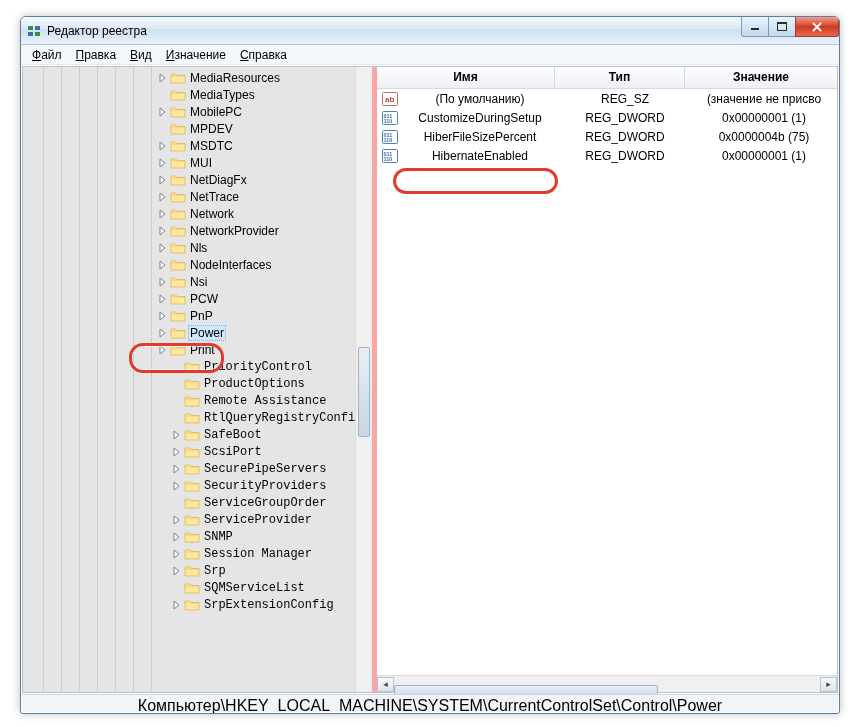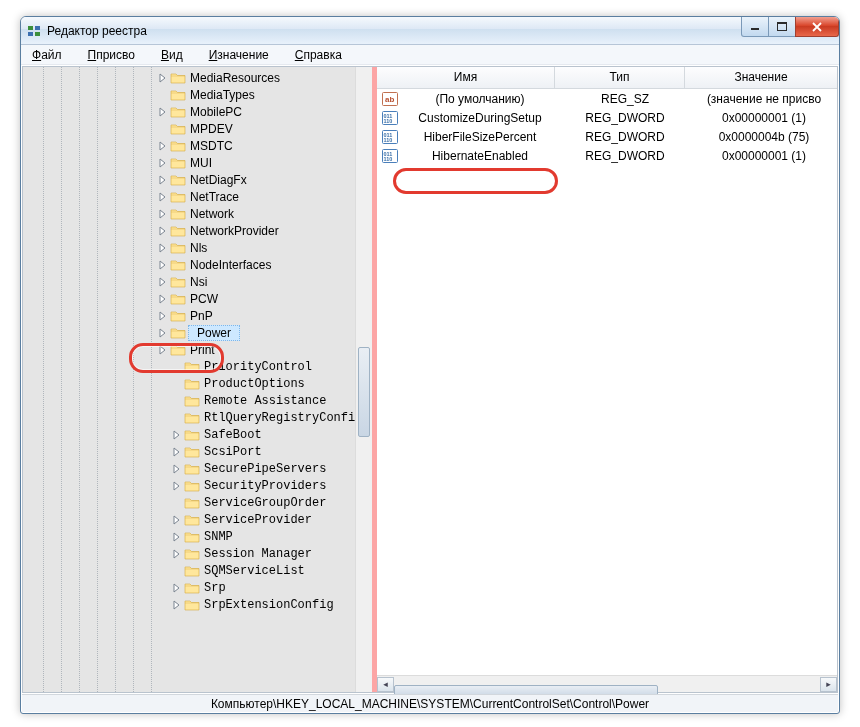--- a/index.html
+++ b/index.html
@@ -44,21 +44,21 @@
     margin-left:-1px;
   }
   .winbtn.min { background:linear-gradient(#eaf3fb,#c2d9ef); border-bottom-left-radius:3px; }
   .winbtn.max { background:linear-gradient(#eaf3fb,#c2d9ef); }
   .winbtn.close { background:linear-gradient(#f29f8f,#d9472c 45%,#c8381f 46%,#e8674a); border-bottom-right-radius:3px; width:44px; border-color:#a04030;}
   .winbtn svg { display:block; }
   
   .menubar {
     height:20px;
     padding:2px 4px 0 4px;
-    display:flex; gap:12px;
+    display:flex; gap:0;
     border-bottom:1px solid #e5e9ef;
     background:#f4f7fb;
   }
   .menuitem { padding:1px 7px; cursor:default; }
   .menuitem .ul { text-decoration:underline; }
   
   .client {
     position:absolute;
     left:1px; right:1px; top:49px; bottom:20px;
     display:flex;
@@ -87,21 +87,21 @@
     color:#6b7785;
   }
   .tree-row .folder {
     width:16px;height:14px;margin-right:2px;
     display:flex;align-items:center;justify-content:center;
   }
   .tree-row .lbl { padding:0 2px; }
   .tree-row.selected .lbl {
     background:#cde8ff;
     border:1px dotted #7fb6e8;
-    padding:0 8px;
+    padding:0 1px;
   }
   
   .vline { position:absolute; top:0; bottom:0; width:0; border-left:1px dotted #b0b6bc; }
   .v1{left:20px} .v2{left:38px} .v3{left:56px} .v4{left:74px}
   .v5{left:92px} .v6{left:110px} .v7{left:128px}
   .tree-scroll {
     position:absolute; right:0; top:0; bottom:0; width:17px;
     background:#f0f0f0;
     border-left:1px solid #dcdcdc;
   }
@@ -112,20 +112,21 @@
     border:1px solid #9fb2c4;
     border-radius:2px;
   }
   
   .valpane { flex:1; display:flex; flex-direction:column; position:relative; }
   .colhdr {
     height:22px;
     display:flex;
     background:linear-gradient(#fdfdfe,#eef1f5);
     border-bottom:1px solid #d4d9de;
+    font-weight:bold;
   }
   .colhdr .col {
     padding:3px 8px;
     border-right:1px solid #d4d9de;
     font-size:12px;
   }
   .col.name{width:178px}
   .col.type{width:130px}
   .col.val{flex:1;border-right:none}
   .valrow {
@@ -146,21 +147,21 @@
   }
   .hscroll .arrow{width:17px;height:15px;background:linear-gradient(#f7f9fb,#dbe4ec);border:1px solid #b7c2ce;display:flex;align-items:center;justify-content:center;font-size:9px;color:#445}
   .hscroll .track{flex:1;position:relative}
   .hscroll .thumb{position:absolute;left:0;top:1px;height:13px;width:62%;background:linear-gradient(#e9eef4,#c9d6e4);border:1px solid #9fb2c4;border-radius:2px}
   
   .statusbar {
     position:absolute;left:1px;right:1px;bottom:1px;height:18px;
     background:#f1f4f8;
     border-top:1px solid #d2d7dd;
     padding:2px 4px;
-    font-size:12px;
+    font-size:16px;
   }
   
   .ring {
     position:absolute;
     border:3px solid #e23a2f;
     border-radius:14px;
     box-shadow:0 0 0 1px rgba(255,255,255,.6) inset;
     pointer-events:none;
   }
   .ring1 { left:129px; top:343px; width:95px; height:30px; }
@@ -198,21 +199,21 @@
       <div class="winbtn close">
         <svg width="12" height="10">
             <path d="M2 1 L10 9 M10 1 L2 9" stroke="#fff" stroke-width="1.8"></path>
           </svg>
       </div>
     </div>
   </div>
 
   <div class="menubar">
     <div class="menuitem"><span></span><span class="ul">Ф</span><span>айл</span></div>
-    <div class="menuitem"><span></span><span class="ul">П</span><span>присво</span></div>
+    <div class="menuitem"><span></span><span class="ul">П</span><span>равка</span></div>
     <div class="menuitem"><span></span><span class="ul">В</span><span>ид</span></div>
     <div class="menuitem"><span></span><span class="ul">И</span><span>значение</span></div>
     <div class="menuitem"><span></span><span class="ul">С</span><span>правка</span></div>
   </div>
 
   <div class="client">
 
     <div class="tree">
       <div class="vline v1"></div>
         <div class="vline v2"></div>
@@ -565,40 +566,40 @@
               </svg>
             </span>
             <span class="folder">
               <svg width="16" height="14" viewBox="0 0 16 14">
                 <use href="#folder-icon"></use>
               </svg>
             </span>
             <span class="lbl">Session Manager</span>
           </div>
           <div class="tree-row depth2">
+            <span class="expander">
+              <svg width="12" height="12" viewBox="0 0 12 12">
+                <use href="#expander-tri"></use>
+              </svg>
+            </span>
+            <span class="folder">
+              <svg width="16" height="14" viewBox="0 0 16 14">
+                <use href="#folder-icon"></use>
+              </svg>
+            </span>
+            <span class="lbl">Srp</span>
+          </div>
+          <div class="tree-row depth2">
             <span class="expander"></span>
             <span class="folder">
               <svg width="16" height="14" viewBox="0 0 16 14">
                 <use href="#folder-icon"></use>
               </svg>
             </span>
             <span class="lbl">SQMServiceList</span>
-          </div>
-          <div class="tree-row depth2">
-            <span class="expander">
-              <svg width="12" height="12" viewBox="0 0 12 12">
-                <use href="#expander-tri"></use>
-              </svg>
-            </span>
-            <span class="folder">
-              <svg width="16" height="14" viewBox="0 0 16 14">
-                <use href="#folder-icon"></use>
-              </svg>
-            </span>
-            <span class="lbl">Srp</span>
           </div>
           <div class="tree-row depth2">
             <span class="expander">
               <svg width="12" height="12" viewBox="0 0 12 12">
                 <use href="#expander-tri"></use>
               </svg>
             </span>
             <span class="folder">
               <svg width="16" height="14" viewBox="0 0 16 14">
                 <use href="#folder-icon"></use>

